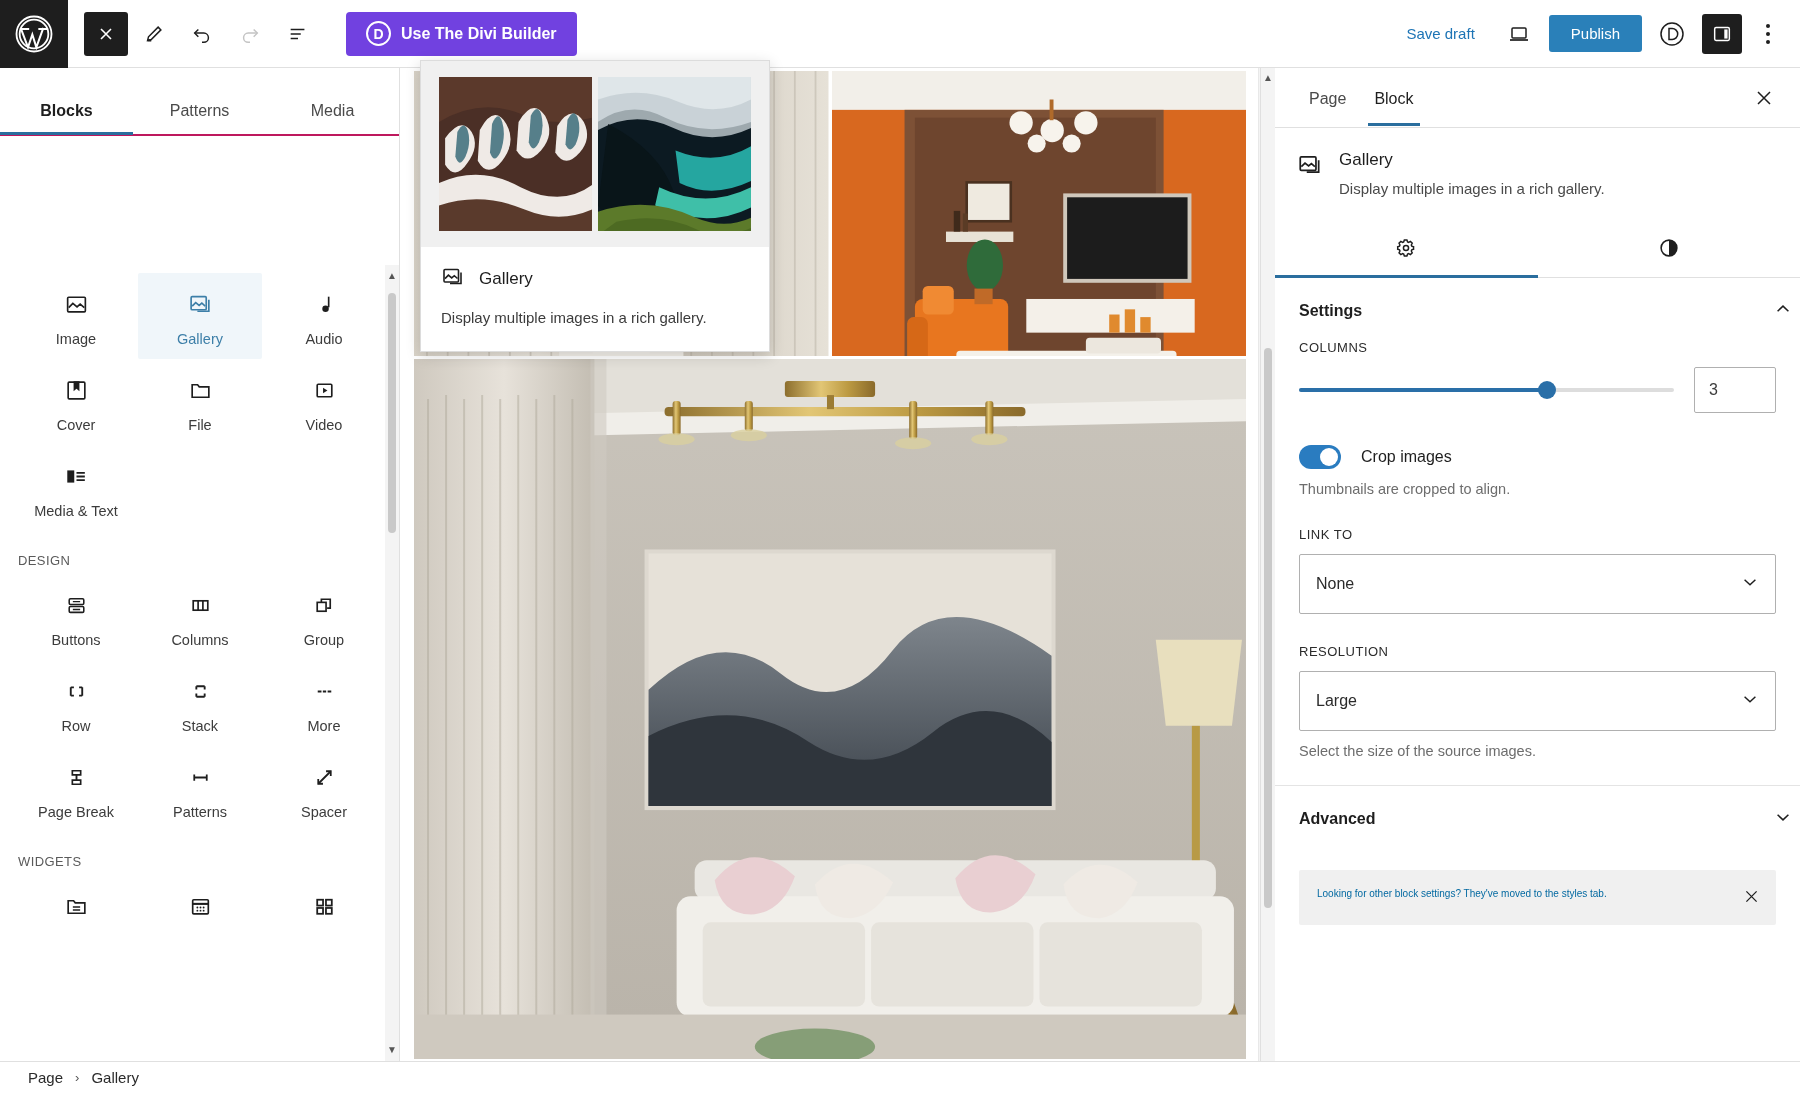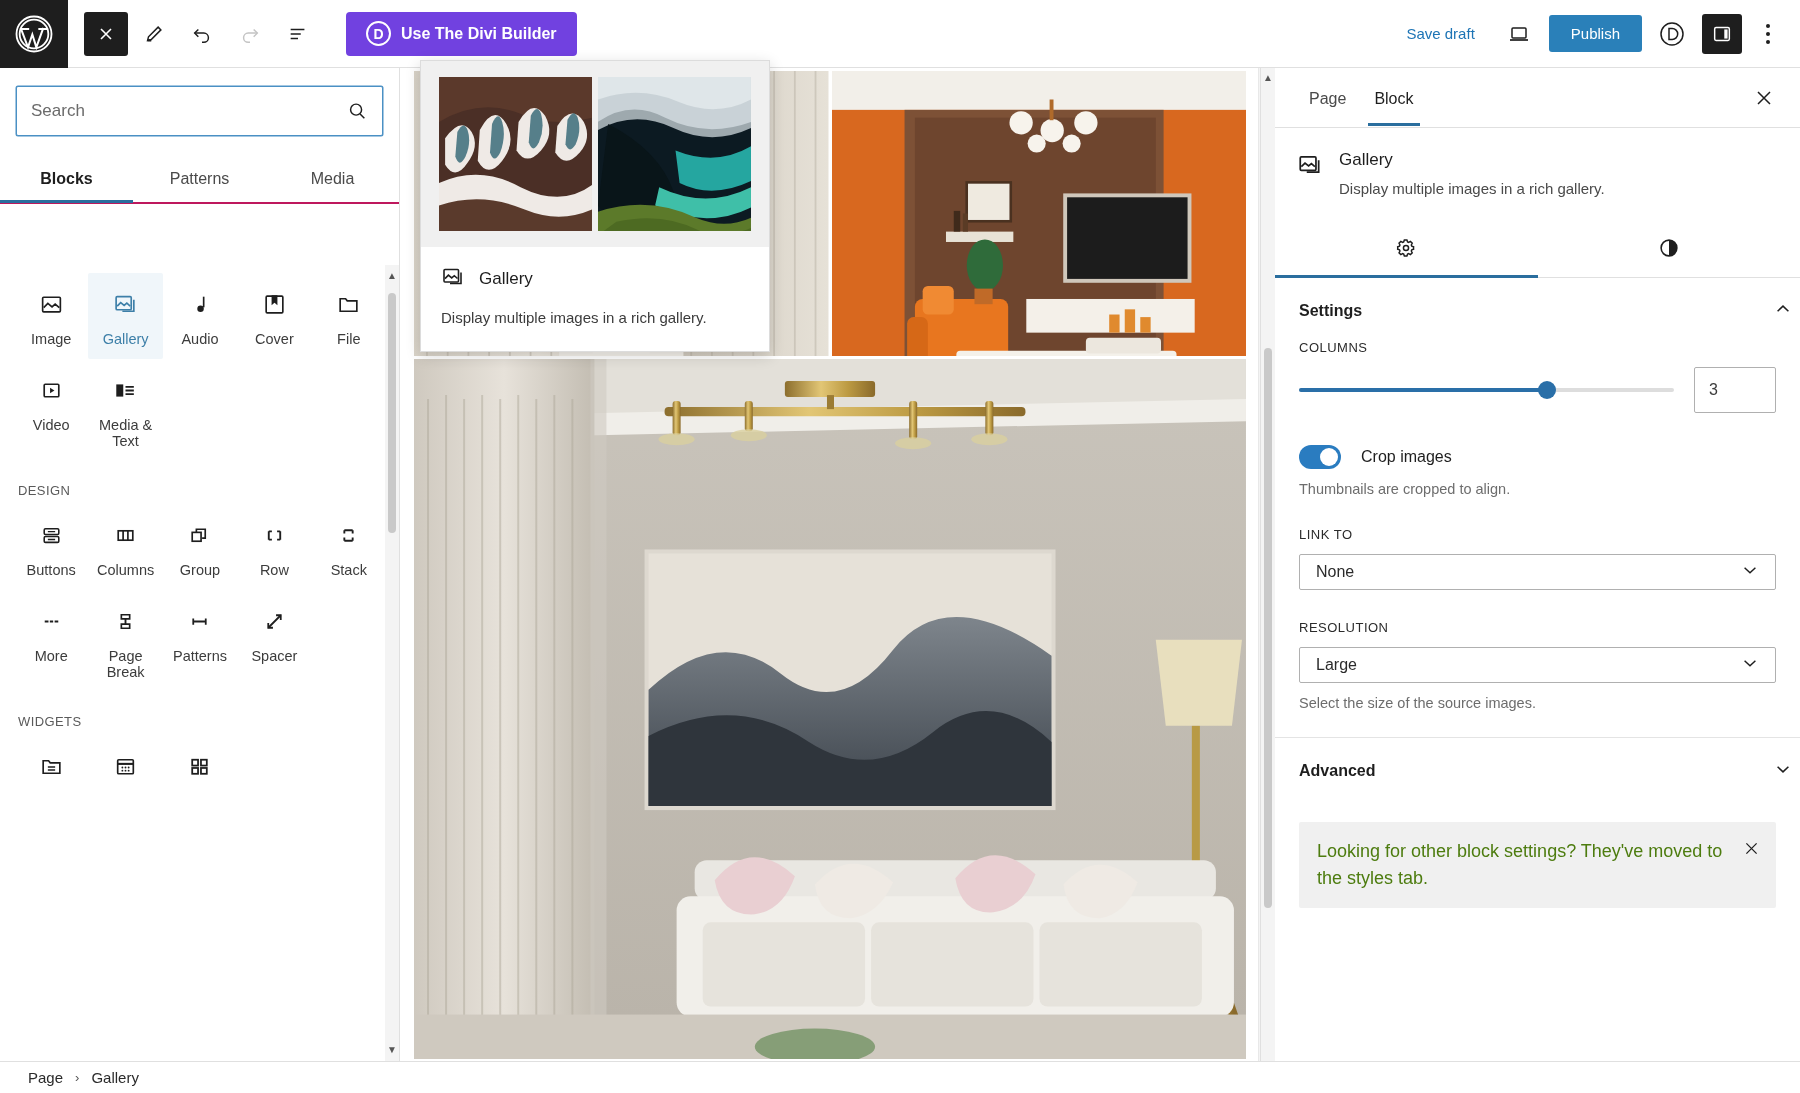--- a/index.html
+++ b/index.html
@@ -87,21 +87,21 @@
   .tab.active::after {
     content: ""; position: absolute; bottom: -1px; left: 0; right: 0;
     height: 3px; background: #2a6e9e;
   }
 
   .blocklist {
     position: absolute; top: 197px; left: 0; width: 400px; bottom: 0;
     overflow: hidden; padding-top: 8px;
   }
   .grid {
-    display: grid; grid-template-columns: repeat(5, 1fr);
+    display: grid; grid-template-columns: repeat(3, 1fr);
     padding: 0 14px;
   }
   .block-item {
     display: flex; flex-direction: column; align-items: center; justify-content: flex-start;
     padding: 18px 4px 12px 4px; cursor: pointer; border-radius: 2px;
     gap: 14px;
   }
   .block-item.selected { background: #f0f6fa; }
   .block-item .bi-ico { height: 26px; display: flex; align-items: center; justify-content: center;}
   .block-item .bi-label { font-size: 14.5px; color: #3c3c3c; text-align:center; }
@@ -213,30 +213,30 @@
     width: 42px; height: 24px; background: #2a7cc0; border-radius: 12px; position: relative; cursor: pointer;
   }
   .toggle .dot {
     position: absolute; right: 3px; top: 3px; width: 18px; height: 18px;
     background: #fff; border-radius: 50%;
   }
   .toggle-label { font-size: 16px; color: #1e1e1e; }
   .help-text { font-size: 14.5px; color: #6d6d6d; padding: 12px 24px 0 24px; }
   .sel-wrap { padding: 0 24px; }
   .select {
-    height: 36px; border: 1px solid #b0b0b0; border-radius: 2px; display:flex;
+    height: 60px; border: 1px solid #b0b0b0; border-radius: 2px; display:flex;
     align-items: center; justify-content: space-between; padding: 0 16px;
     font-size: 16px; color: #2b2b2b; cursor: pointer; background: #fff;
   }
   .divider { height: 1px; background: #e4e4e4; margin: 26px 0 0 0; }
   .notice {
     margin: 22px 24px 0 24px; background: #f0f0f0; border-radius: 2px;
     padding: 16px 16px 16px 18px; display: flex; align-items: flex-start; gap: 14px;
   }
-  .notice .nt { font-size: 18px; color: #4d7c0f; line-height: 1.5; flex: 1; }
+  .notice .nt { font-size: 10px; color: #0369a1; line-height: 1.5; flex: 1; }
   .notice .nx { cursor: pointer; padding-top: 2px; }
 
   .rb-scroll {
     position: absolute; left: 0; top: 0; width: 14px; height: 993px; background: #f4f4f4;
   }
   .rb-scroll .thumb {
     position: absolute; top: 280px; left: 3px; width: 8px; height: 560px;
     background: #c9c9c9; border-radius: 4px;
   }
 
@@ -328,31 +328,20 @@
         <div class="kebab-wrap">
             <i></i>
             <i></i>
             <i></i>
           </div>
       </div>
     </div>
   </div>
 
   <div class="inserter">
-    <div class="search-wrap">
-      <div class="search-box">
-        <input type="text" placeholder="Search" style="">
-        <span class="search-ico">
-          <svg width="22" height="22" viewBox="0 0 24 24" fill="none" stroke="#1e1e1e" stroke-width="1.6">
-            <circle cx="11" cy="10.5" r="6"></circle>
-              <path d="M15.4 15.2L20 20"></path>
-          </svg>
-        </span>
-      </div>
-    </div>
 
     <div class="tabs">
       <div class="tab active">Blocks</div>
       <div class="tab">Patterns</div>
       <div class="tab">Media</div>
     </div>
 
     <div class="blocklist">
 
       <div class="grid">

